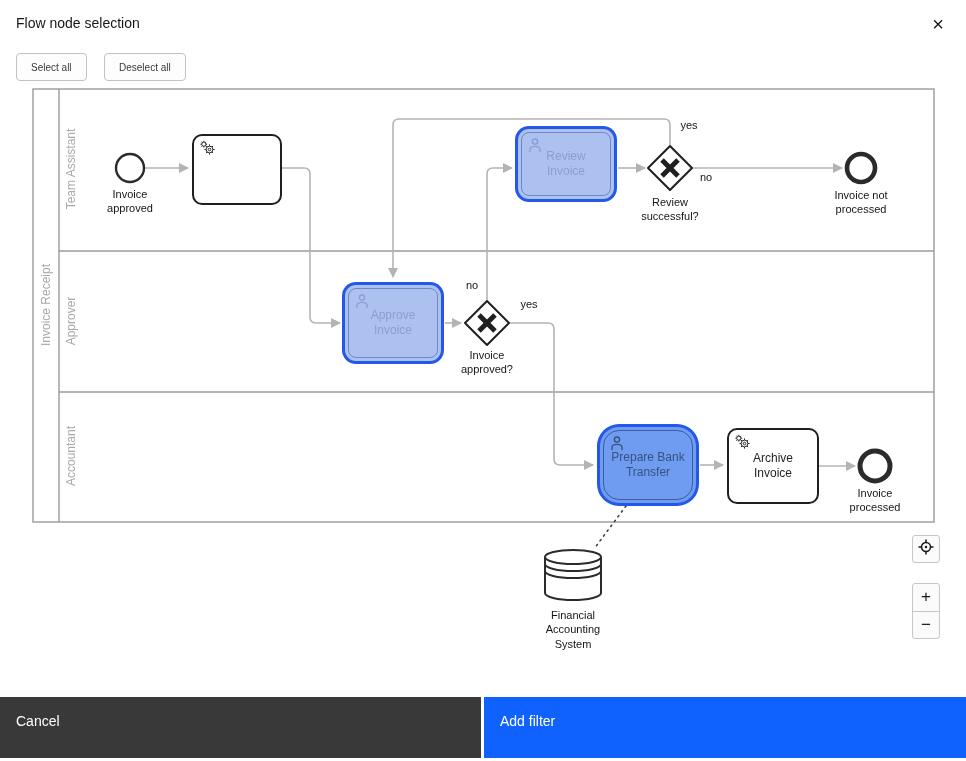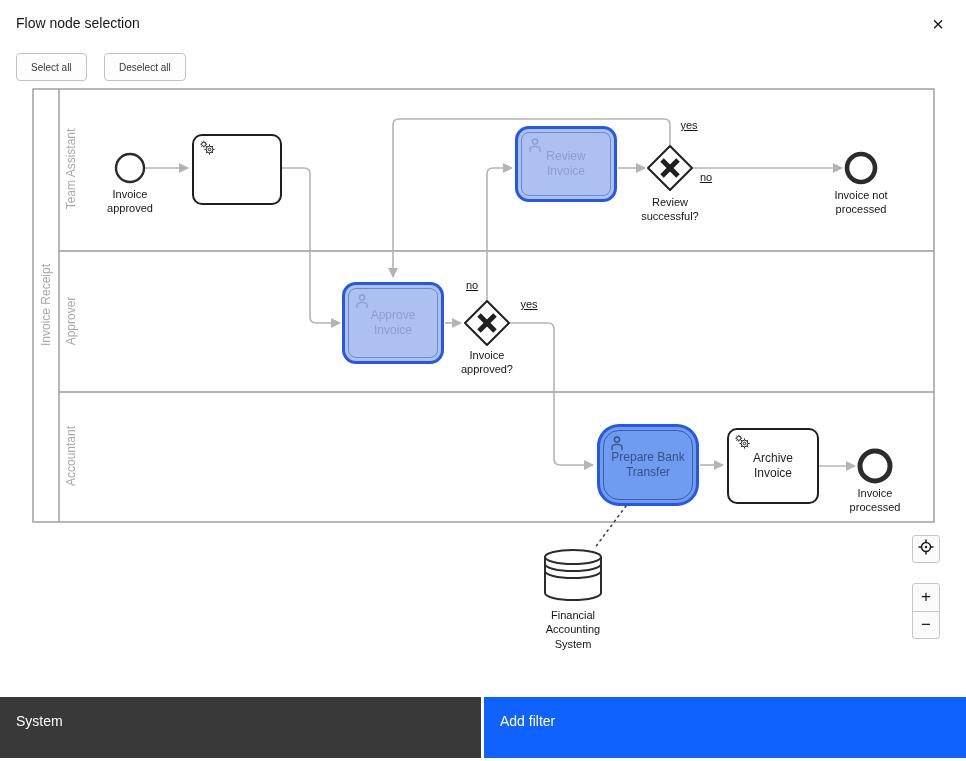--- a/index.html
+++ b/index.html
@@ -26,21 +26,21 @@
   .task { border:2px solid #1f1f1f; border-radius:10px; background:#ffffff;
     display:flex; align-items:center; justify-content:center; text-align:center;
     font-size:12px; color:#1f1f1f; line-height:1.25; padding:0 6px; cursor:pointer; }
   .task .marker { position:absolute; left:5px; top:4px; }
   .task.sel-light { border:1.5px solid #7288c6; border-radius:8px; background:#adc1f1;
     color:#8c9ecf; box-shadow:0 0 0 3px #adc1f1, 0 0 0 6px #2458e8; }
   .task.sel-dark { border:1.5px solid #3c5f9f; border-radius:16px; background:#6f9cf0;
     color:#35547f; box-shadow:0 0 0 3px #6f9cf0, 0 0 0 6px #2458e8; }
 
   .node-lbl { font-size:11px; color:#161616; text-align:center; line-height:1.3; }
-  .edge-lbl { font-size:11px; color:#161616; text-align:center; width:26px;text-decoration:underline; }
+  .edge-lbl { font-size:11px; color:#161616; text-align:center; width:26px; }
   .lane-lbl { font-size:12px; color:#a9a9a9; text-align:center;
     transform:rotate(-90deg); transform-origin:center; white-space:nowrap; }
 
   
   .ctl { background:#fbfbfb; border:1px solid #c6c6c6; border-radius:3px;
     display:flex; align-items:center; justify-content:center; cursor:pointer; }
   #ctl-reset { left:912px; top:535px; width:28px; height:28px; }
   #ctl-zoom { left:912px; top:583px; width:28px; height:56px; flex-direction:column;
     padding:0; }
   #ctl-zoom .zcell { width:100%; height:28px; display:flex; align-items:center;
@@ -236,14 +236,14 @@
       <line x1="0.5" y1="8" x2="3.2" y2="8"></line>
         <line x1="12.8" y1="8" x2="15.5" y2="8"></line>
     </svg>
   </span>
 </div>
 <div class="abs ctl" id="ctl-zoom" data-interactable="false">
   <div class="zcell" data-interactable="true">+</div>
   <div class="zcell" data-interactable="true">−</div>
 </div>
 
-<div class="abs footer-btn" id="btn-cancel" data-interactable="true">System</div>
+<div class="abs footer-btn" id="btn-cancel" data-interactable="true">Cancel</div>
 <div class="abs footer-btn" id="btn-add-filter" data-interactable="true">Add filter</div>
 
 </body></html>

